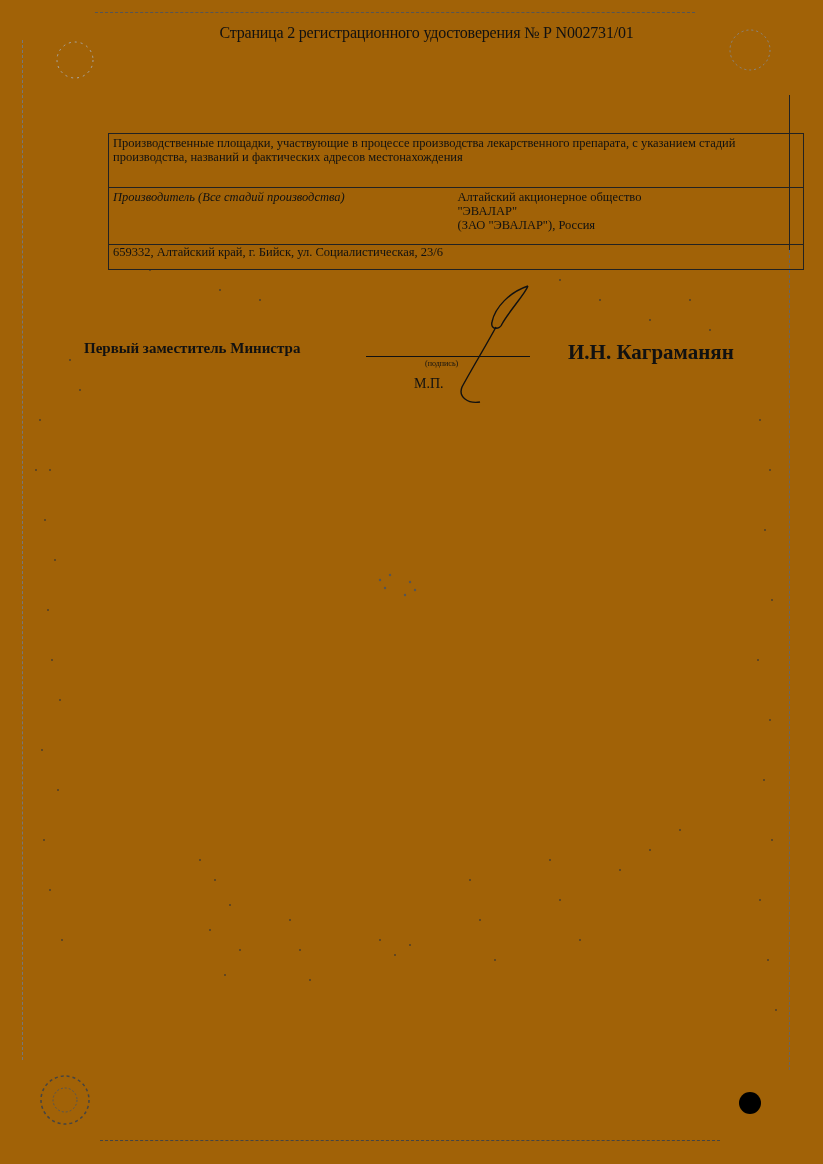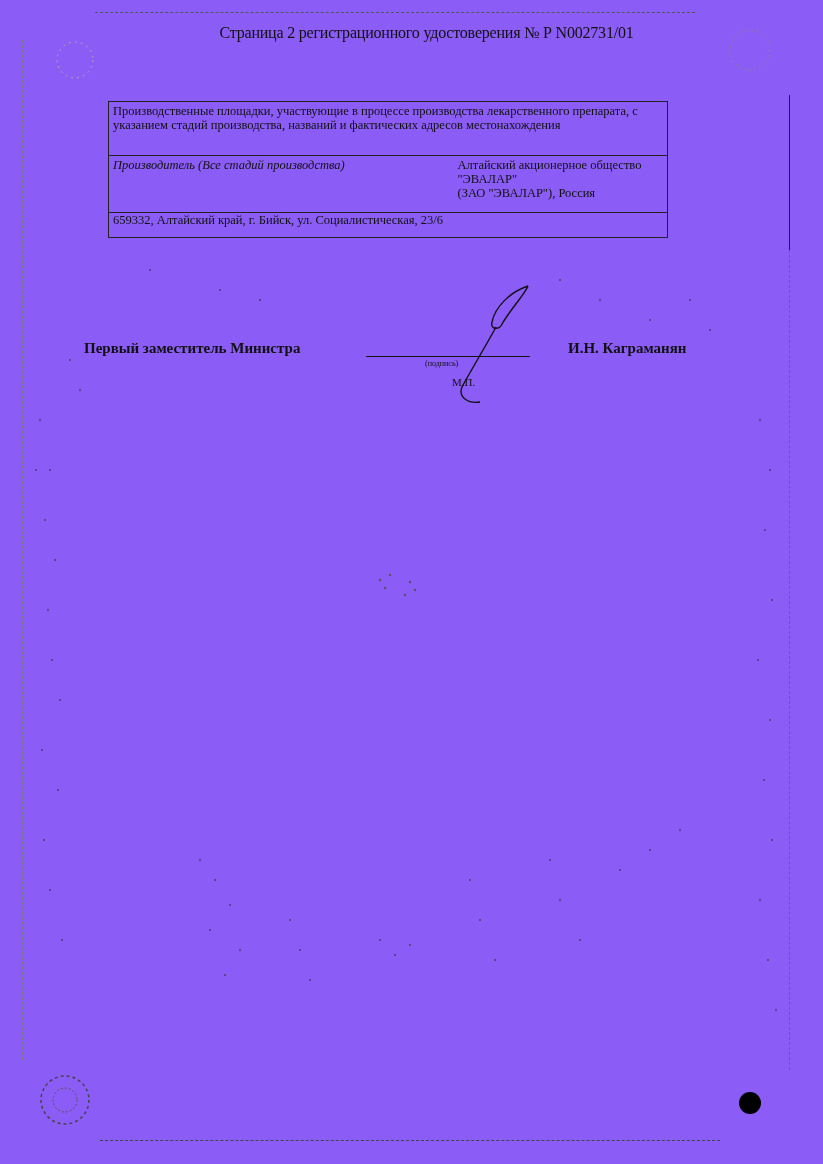--- a/index.html
+++ b/index.html
@@ -1,52 +1,52 @@
 <!DOCTYPE html>
 <html><head>
   <meta charset="utf-8">
   <style>
     * { margin: 0; padding: 0; box-sizing: border-box; }
     html, body {
       width: 823px; height: 1164px; background: #ffffff; overflow: hidden;
       font-family: "Liberation Serif", "DejaVu Serif", serif; color: #111;
     }
-    .page { position: relative; width: 823px; height: 1164px; background: #8b5cf6; }
+    .page { position: relative; width: 823px; height: 1164px; background: #a16207; }
 
     
     .deco { position: absolute; inset: 0; pointer-events: none; }
 
     .edge-top { position: absolute; left: 95px; top: 12px; width: 600px; border-top: 1px dashed #555; }
     .edge-bottom { position: absolute; left: 100px; top: 1140px; width: 620px; border-top: 1px dashed #444; }
     .edge-right { position: absolute; left: 789px; top: 95px; height: 155px; border-left: 1.5px solid #222; }
     .edge-right-dash { position: absolute; left: 789px; top: 250px; height: 820px; border-left: 1px dashed #666; }
     .edge-left-dash { position: absolute; left: 22px; top: 40px; height: 1020px; border-left: 1px dashed #777; }
 
     .page-title {
       position: absolute; top: 24px; left: 0; width: 100%;
       text-align: center; font-size: 16px; letter-spacing: -0.2px;
       padding-left: 30px;
     }
 
     .info-table {
-      position: absolute; left: 108px; top: 101px; width: 560px;
+      position: absolute; left: 108px; top: 133px; width: 696px;
       border-collapse: collapse; font-size: 12.5px; line-height: 14px;
     }
     .info-table td { border: 1px solid #222; padding: 2px 4px; vertical-align: top; }
     .info-table .hdr { height: 54px; }
     .info-table .role { font-style: italic; width: 345px; border-right: none; height: 57px; }
     .info-table .company { border-left: none; padding-left: 4px; }
     .info-table .addr { height: 25px; padding-top: 0; }
 
     .signature-row { position: absolute; top: 340px; left: 0; width: 100%; height: 80px; }
     .signer-position { position: absolute; left: 84px; top: 0; font-size: 15px; font-weight: bold; }
     .sig-line { position: absolute; left: 366px; top: 16px; width: 164px; border-top: 1px solid #111; }
     .sig-caption { position: absolute; left: 425px; top: 19px; font-size: 8px; text-align: center; }
-    .stamp-mark { position: absolute; left: 452px; top: 36px; font-size: 11px; }
-    .signer-name { position: absolute; left: 568px; top: 0; font-size: 15px; font-weight: bold; }
+    .stamp-mark { position: absolute; left: 414px; top: 36px; font-size: 14px; }
+    .signer-name { position: absolute; left: 568px; top: 0; font-size: 21px; font-weight: bold; }
     .signature-svg { position: absolute; left: 440px; top: 282px; }
 
     .rosette { position: absolute; }
     .seal-dot { position: absolute; left: 739px; top: 1092px; width: 22px; height: 22px; background: #000; border-radius: 50%; }
   </style>
 </head>
 <body>
 
 <div class="page">
 

